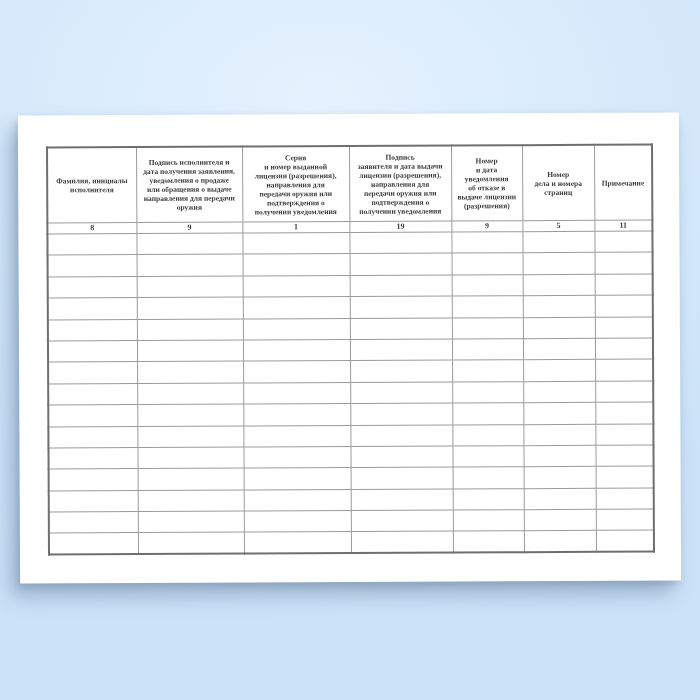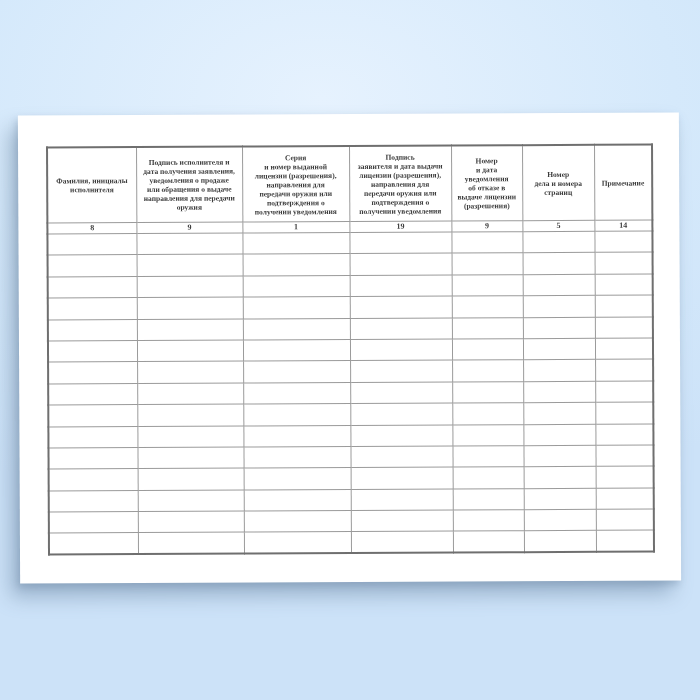--- a/index.html
+++ b/index.html
@@ -104,21 +104,21 @@
 страниц</th>
           <th class="hdr">Примечание</th>
         </tr>
         <tr class="nums">
           <td>8</td>
           <td>9</td>
           <td>1</td>
           <td>19</td>
           <td>9</td>
           <td>5</td>
-          <td>14</td>
+          <td>11</td>
         </tr>
       </thead>
       <tbody class="grid">
           <tr>
             <td></td>
             <td></td>
             <td></td>
             <td></td>
             <td></td>
             <td></td>

